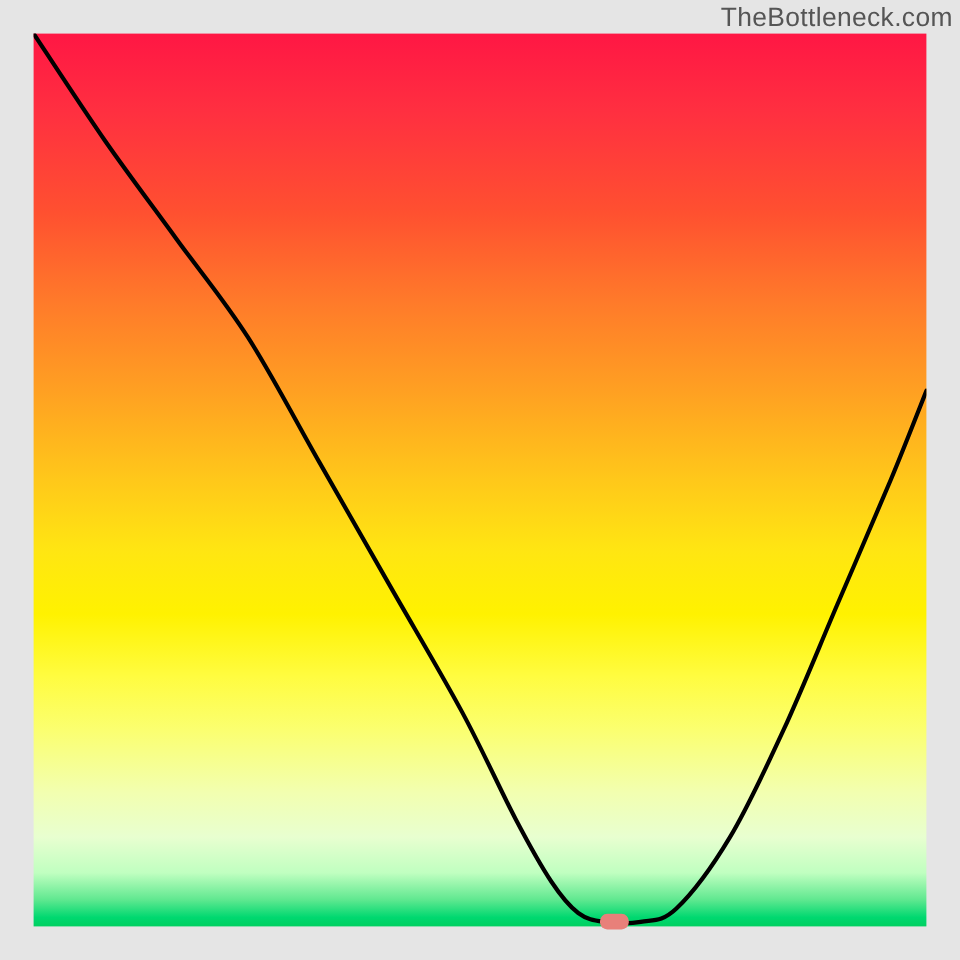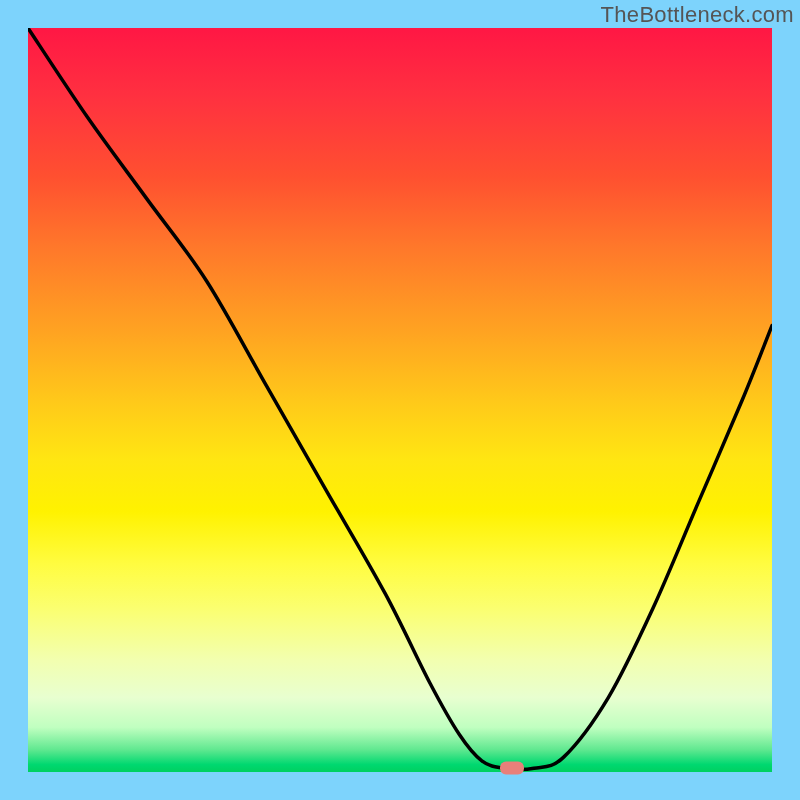--- a/index.html
+++ b/index.html
@@ -5,21 +5,21 @@
   body {
     margin: 0;
     padding: 0;
     background: #fff;
     font-family: Arial, Helvetica, sans-serif;
   }
   .chart-container {
     position: relative;
     width: 800px;
     height: 800px;
-    background: #7dd3fc;
+    background: #e5e5e5;
   }
   .watermark {
     position: absolute;
     top: 2px;
     right: 6px;
     color: #555;
     font-size: 22px;
     letter-spacing: 0.3px;
     font-weight: 500;
     z-index: 10;

